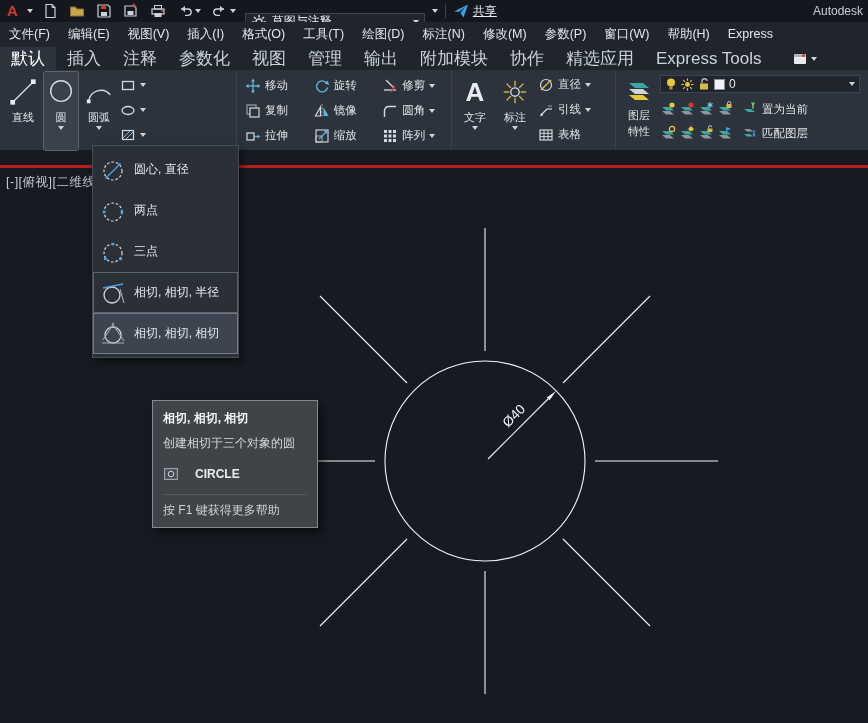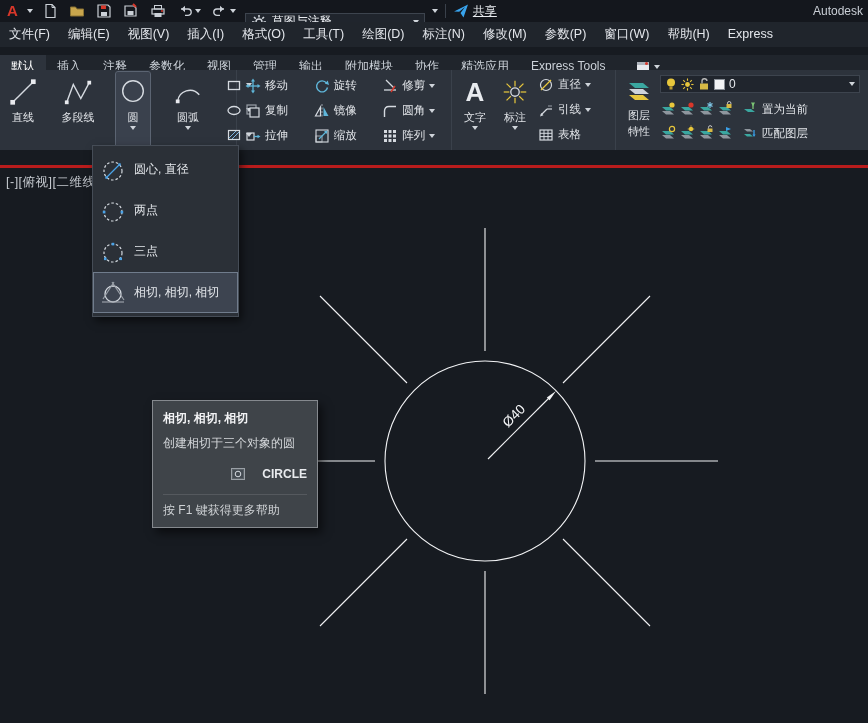--- a/index.html
+++ b/index.html
@@ -17,37 +17,37 @@
   .ws-combo .lbl{flex:1;}
   .vsep{width:1px;height:14px;background:#3a414b;}
   .share{display:flex;align-items:center;gap:4px;color:#e8ebef;text-decoration:underline;}
   .brand{margin-left:auto;color:#c9ced5;font-size:12px;white-space:nowrap;}
 
   
   .menubar{position:absolute;left:0;top:22px;width:868px;height:25px;background:#20252c;display:flex;align-items:center;color:#e4e7ec;font-size:12.5px;overflow:hidden;}
   .menu-item{padding:0 9px;height:25px;line-height:25px;white-space:nowrap;}
 
   
-  .tabrow{position:absolute;left:0;top:47px;width:868px;height:23px;background:#20252c;display:flex;align-items:flex-end;color:#ccd2d9;font-size:12px;margin-top:8px;}
+  .tabrow{position:absolute;left:0;top:47px;width:868px;height:23px;background:#20252c;display:flex;align-items:flex-end;color:#ccd2d9;font-size:17px;}
   .tab{padding:0 11px;height:23px;line-height:23px;white-space:nowrap;}
   .tab.active{background:#2d333c;color:#ffffff;}
   .ribbon-opt{display:flex;align-items:center;gap:3px;margin-left:14px;height:23px;padding:0 5px;}
 
   
   .ribbon{position:absolute;left:0;top:70px;width:868px;height:80px;background:#2d333c;}
   .labelrow{position:absolute;left:0;top:165px;width:868px;height:18px;background:#282e36;border-top:6px solid #b91c1c;}
   .plabel{position:absolute;top:0;height:18px;display:flex;align-items:center;gap:4px;color:#c3c9d0;font-size:11px;}
   .panel{position:absolute;top:0;height:80px;border-right:1px solid #3a414b;}
   .tool-big{display:flex;flex-direction:column;align-items:center;gap:1px;padding-top:3px;color:#e2e5e9;font-size:11px;border-radius:2px;}
   .tool-big .icon34{width:34px;height:34px;display:flex;align-items:center;justify-content:center;}
   .tool-big.active{background:#3a414d;outline:1px solid #5b6472;}
   .sm-tool{display:flex;align-items:center;gap:4px;height:25px;color:#e2e5e9;font-size:11.5px;white-space:nowrap;}
   .stack{display:flex;flex-direction:column;justify-content:flex-start;}
 
-  .draw-panel{left:0;width:237px;display:flex;gap:21px;padding:2px 4px 0 6px;}
+  .draw-panel{left:0;width:237px;display:flex;gap:4px;padding:2px 4px 0 6px;}
   .modify-panel{left:237px;width:215px;display:grid;grid-template-columns:auto auto auto;column-gap:10px;padding:3px 0 0 8px;align-content:start;}
   .annot-panel{left:452px;width:164px;display:flex;gap:6px;padding:2px 0 0 6px;}
   .layer-panel{left:616px;width:252px;border-right:none;}
 
   .layer-combo{position:absolute;left:44px;top:5px;width:200px;height:18px;background:#20252d;border:1px solid #3d444e;display:flex;align-items:center;gap:4px;padding:0 4px;color:#e6e9ed;font-size:12px;}
   .layer-combo .num{flex:1;}
   .lrow{position:absolute;left:44px;display:flex;align-items:center;gap:3px;height:22px;color:#e2e5e9;font-size:11.5px;}
 
   
   .canvas{position:absolute;left:0;top:168px;width:868px;height:555px;background:#171b21;}
@@ -57,21 +57,21 @@
   .dropdown{position:absolute;left:92px;top:145px;width:147px;background:#2b3037;border:1px solid #454c56;box-shadow:3px 4px 8px rgba(0,0,0,.55);z-index:50;padding:3px 0;}
   .dd-item{display:flex;align-items:center;gap:7px;height:41px;padding:0 6px 0 5px;color:#e4e7eb;font-size:12px;border:1px solid transparent;white-space:nowrap;}
   .dd-item .dd-icon{width:28px;height:28px;flex:0 0 28px;}
   .dd-item.focus{border-color:#5a6370;}
   .dd-item.hover{background:#3d4450;border-color:#707c8c;}
 
   
   .tooltip{position:absolute;left:152px;top:400px;width:166px;background:#3f4449;border:1px solid #85898e;box-shadow:4px 5px 9px rgba(0,0,0,.55);z-index:60;padding:9px 10px 8px;color:#d8dbde;font-size:12px;}
   .tt-title{font-weight:bold;color:#f2f3f5;margin-bottom:8px;}
   .tt-desc{margin-bottom:14px;color:#d4d7da;}
-  .tt-cmd{display:flex;align-items:center;gap:16px;font-weight:bold;color:#e9ebee;margin-bottom:12px;justify-content:flex-end;}
+  .tt-cmd{display:flex;align-items:center;gap:16px;font-weight:bold;color:#e9ebee;margin-bottom:12px;}
   .tt-help{border-top:1px solid #55595e;padding-top:7px;color:#cfd2d5;}
 </style>
 </head>
 <body>
 
 <div class="app">
 
   <div class="titlebar">
     <span class="logo-a">A</span>
     <span class="caret"></span>
@@ -193,30 +193,20 @@
     <div class="panel draw-panel">
       <div class="tool-big">
         <span class="icon34">
             <svg width="30" height="30" viewBox="0 0 32 32">
               <line x1="5" y1="27" x2="27" y2="5" stroke="#d5dae0" stroke-width="1.5"></line>
               <rect x="2.5" y="24.5" width="5" height="5" fill="#e8eaee"></rect>
               <rect x="24.5" y="2.5" width="5" height="5" fill="#e8eaee"></rect>
             </svg>
           </span>
         <span>直线</span>
-      </div>
-      <div class="tool-big">
-        <span class="icon34">
-            <svg width="30" height="30" viewBox="0 0 32 32">
-              <path d="M4 27 L11 8 L19 23 L28 6" fill="none" stroke="#d5dae0" stroke-width="1.5"></path>
-              <rect x="2" y="25" width="4" height="4" fill="#e8eaee"></rect>
-              <rect x="26" y="4" width="4" height="4" fill="#e8eaee"></rect>
-            </svg>
-          </span>
-        <span>多段线</span>
       </div>
       <div class="tool-big active">
         <span class="icon34">
             <svg width="30" height="30" viewBox="0 0 32 32">
               <circle cx="16" cy="15" r="11" fill="none" stroke="#d5dae0" stroke-width="1.5"></circle>
             </svg>
           </span>
         <span>圆</span>
         <span class="caret"></span>
       </div>
@@ -581,20 +571,28 @@
     </div>
     <div class="dd-item">
       <svg class="dd-icon" viewBox="0 0 28 28">
           <circle cx="14" cy="15" r="9" fill="none" stroke="#d5dae0" stroke-width="1.2" stroke-dasharray="2.5 2"></circle>
           <rect x="12.7" y="4.8" width="2.6" height="2.6" fill="#4aa3e8"></rect>
           <rect x="5" y="19.5" width="2.6" height="2.6" fill="#4aa3e8"></rect>
           <rect x="20.4" y="19.5" width="2.6" height="2.6" fill="#4aa3e8"></rect>
         </svg>
       <span>三点</span>
     </div>
+    <div class="dd-item focus">
+      <svg class="dd-icon" viewBox="0 0 28 28">
+          <circle cx="13" cy="16" r="8" fill="none" stroke="#d5dae0" stroke-width="1.3"></circle>
+          <line x1="4" y1="9" x2="24" y2="5" stroke="#4aa3e8" stroke-width="1.3"></line>
+          <line x1="21" y1="10" x2="25" y2="24" stroke="#9aa0a8" stroke-width="1.2"></line>
+        </svg>
+      <span>相切, 相切, 半径</span>
+    </div>
     <div class="dd-item hover">
       <svg class="dd-icon" viewBox="0 0 28 28">
           <circle cx="14" cy="15" r="8" fill="none" stroke="#d5dae0" stroke-width="1.3"></circle>
           <line x1="3" y1="23" x2="25" y2="23" stroke="#9aa0a8" stroke-width="1.2"></line>
           <line x1="4" y1="20" x2="15" y2="3" stroke="#9aa0a8" stroke-width="1.2"></line>
           <line x1="13" y1="3" x2="25" y2="21" stroke="#9aa0a8" stroke-width="1.2"></line>
         </svg>
       <span>相切, 相切, 相切</span>
     </div>
   </div>

